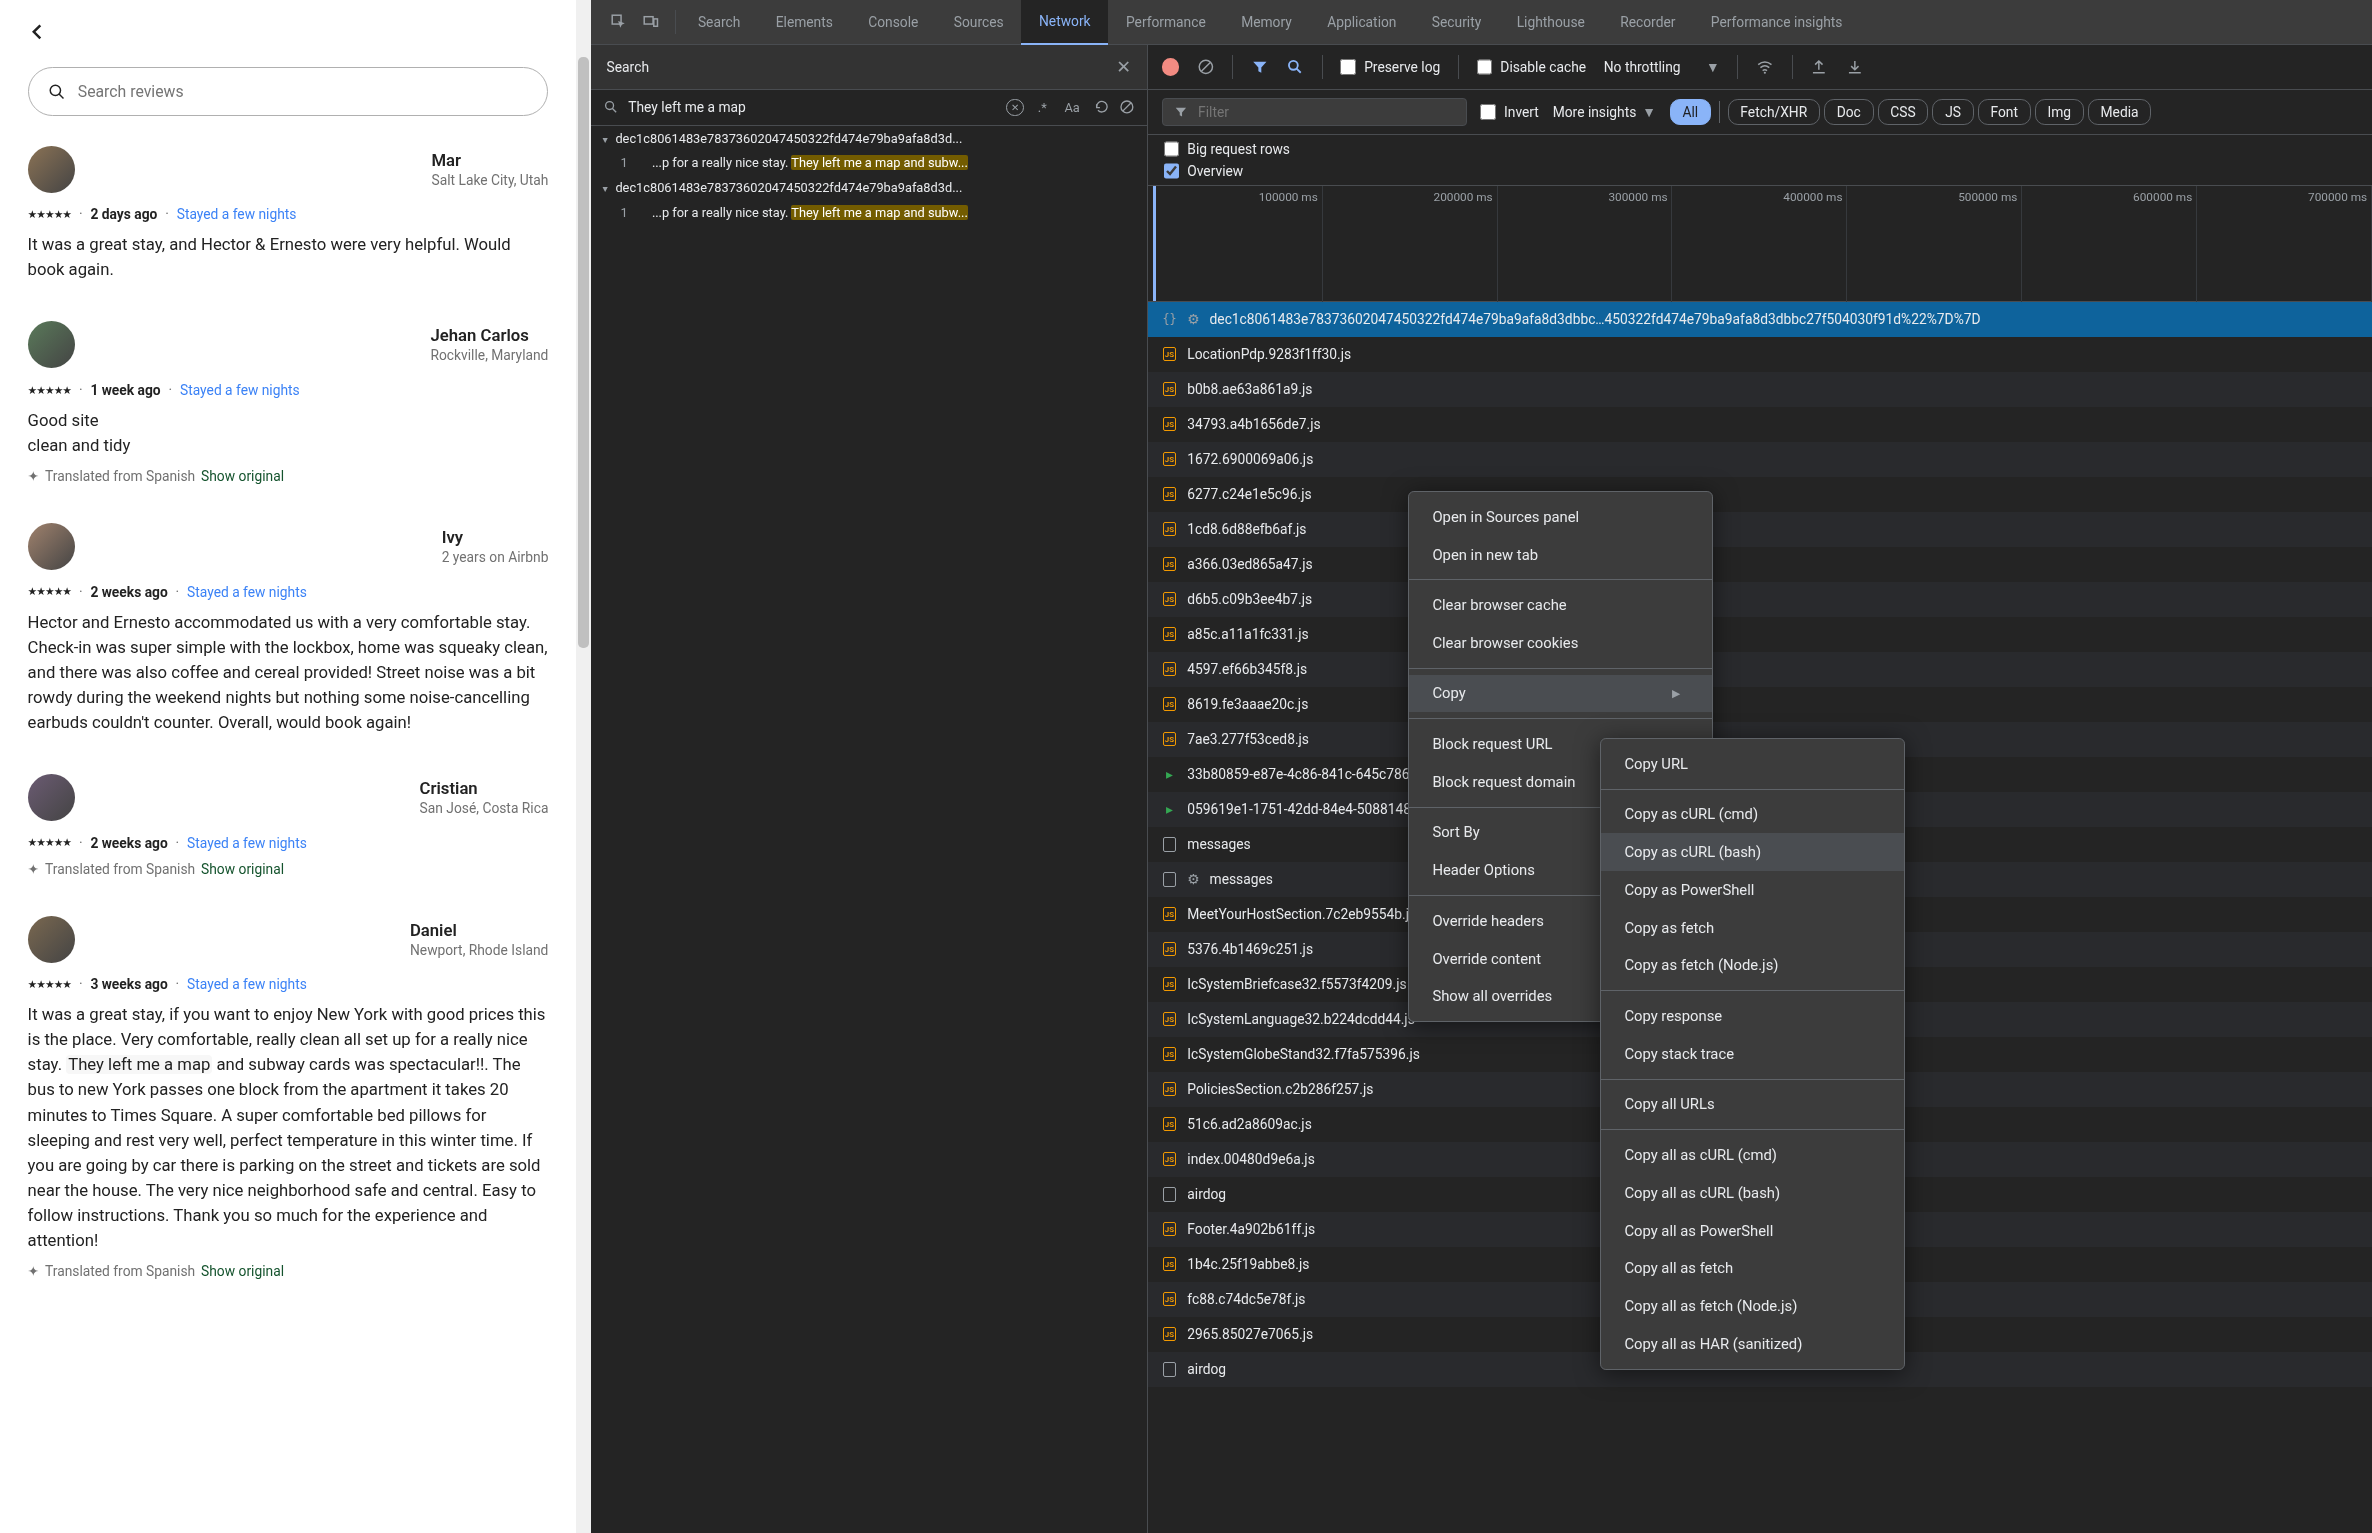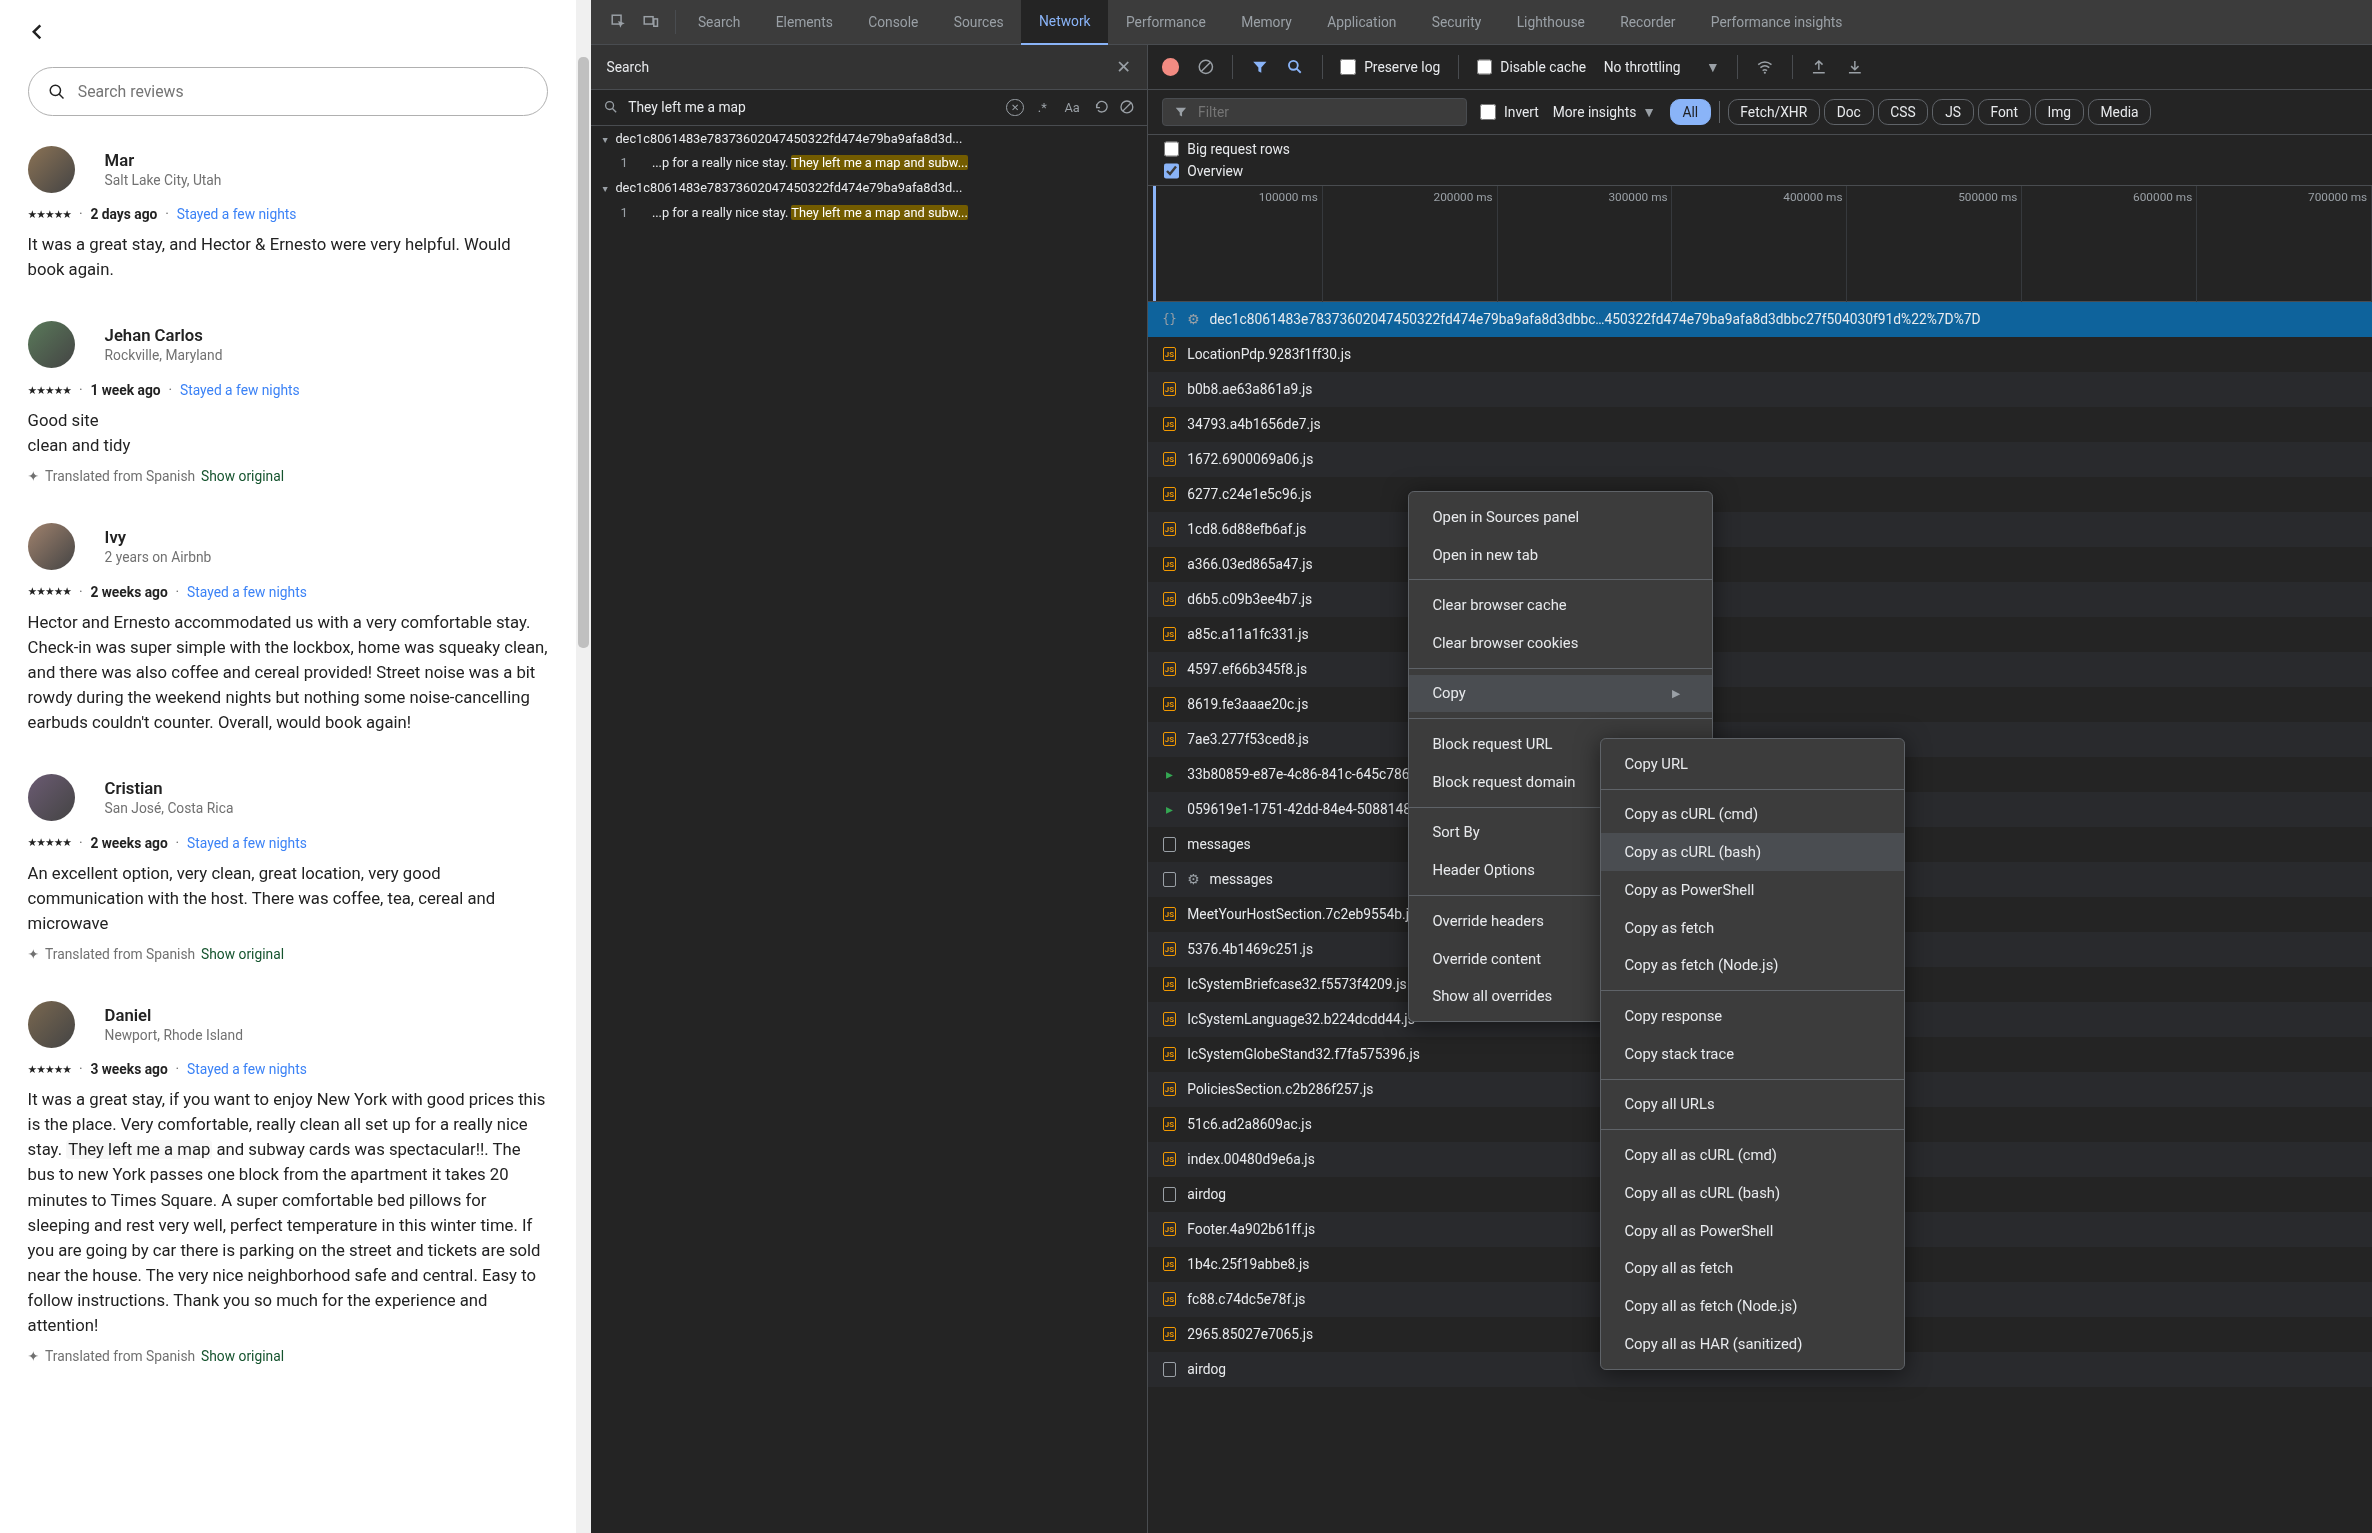--- a/index.html
+++ b/index.html
@@ -5,21 +5,21 @@
 * { margin: 0; padding: 0; box-sizing: border-box; font-family: -apple-system, BlinkMacSystemFont, "Segoe UI", Roboto, sans-serif; }
 body { display: flex; width: 2372px; height: 1534px; overflow: hidden; background: #fff; }
 
 
 .reviews-panel { width: 576px; background: #fff; padding: 19.7px 27.6px; overflow-y: auto; }
 .back-btn { font-size: 23.6px; color: #222; cursor: pointer; margin-bottom: 19.7px; display: inline-block; }
 .search-box { display: flex; align-items: flex-end; border: 1px solid #b0b0b0; border-radius: 39px; padding: 13.8px 19.7px; margin-bottom: 29.6px; gap: 11.8px; }
 .search-box svg { width: 17.7px; height: 17.7px; }
 .search-box input { border: none; outline: none; font-size: 15.8px; flex: 1; color: #222; }
 .review { margin-bottom: 39px; }
-.review-header { display: flex; align-items: center; gap: 30px; margin-bottom: 13.8px; }
+.review-header { display: flex; align-items: center; gap: 30px; margin-bottom: 13.8px; justify-content: space-between; }
 .avatar { width: 47px; height: 47px; border-radius: 50%; background: linear-gradient(135deg, #8b7355, #a0826d); flex-shrink: 0; }
 .review-user { font-size: 16.7px; font-weight: 600; color: #222; }
 .review-loc { font-size: 13.8px; color: #717171; margin-top: 2px; }
 .review-meta { display: flex; align-items: center; gap: 7.9px; font-size: 13.8px; color: #222; margin-bottom: 9.9px; }
 .stars { letter-spacing: -1px; font-size: 10.8px; }
 .dot { color: #717171; }
 .stayed { color: #3b82f6; }
 .review-body { font-size: 16.7px; line-height: 1.5; color: #222; }
 .highlight-text { background: #f7f7f7; border-radius: 3.9px; padding: 0 2px; }
 .translated { display: flex; align-items: center; gap: 5.9px; font-size: 13.8px; color: #717171; margin-top: 9.9px; }
@@ -181,21 +181,20 @@
             <div class="review-loc">San José, Costa Rica</div>
           </div>
         </div>
         <div class="review-meta">
           <span class="stars">★★★★★</span>
           <span class="dot">·</span>
           <b>2 weeks ago</b>
           <span class="dot">·</span>
           <span class="stayed">Stayed a few nights</span>
         </div>
-        <div class="review-body">An excellent option, very clean, great location, very good communication with the host. There was coffee, tea, cereal and microwave</div>
         <div class="translated">
           <span>✦</span>
           <span>Translated from Spanish</span> 
           <a>Show original</a>
         </div>
       </div>
       <div class="review">
         <div class="review-header">
           <div class="avatar" style="background:linear-gradient(135deg,#7a6850,#444)"></div>
           <div>

